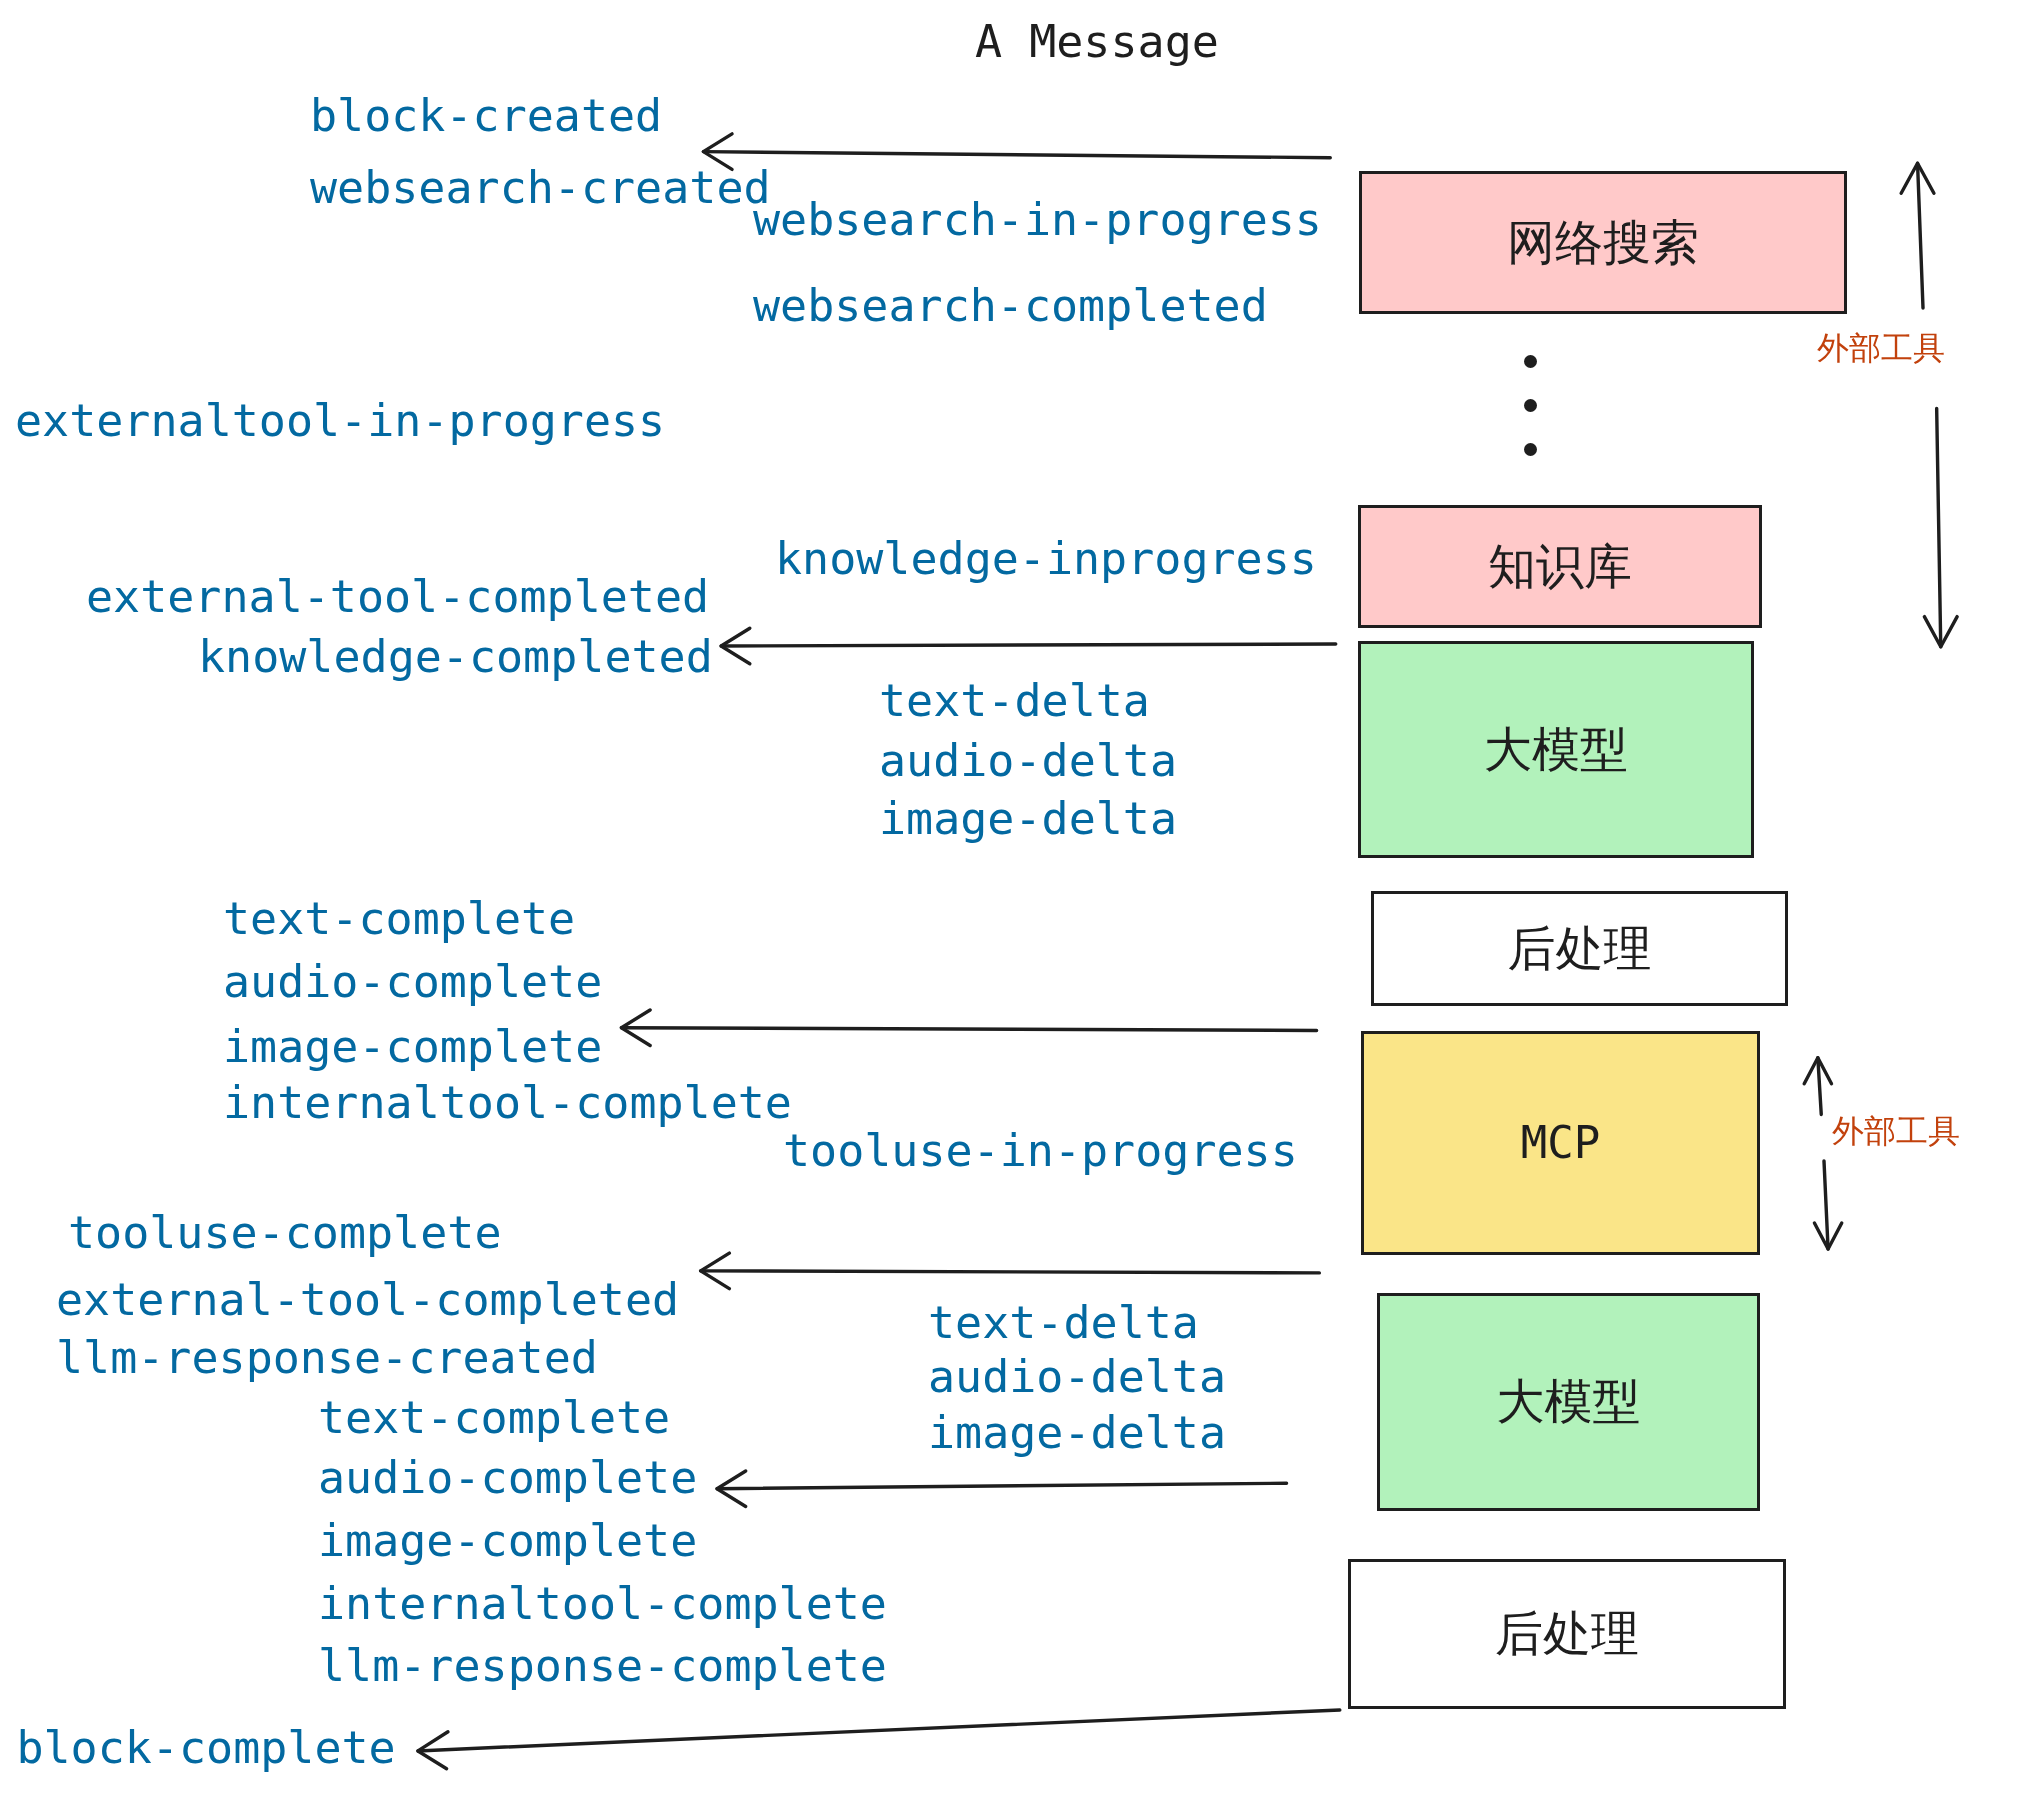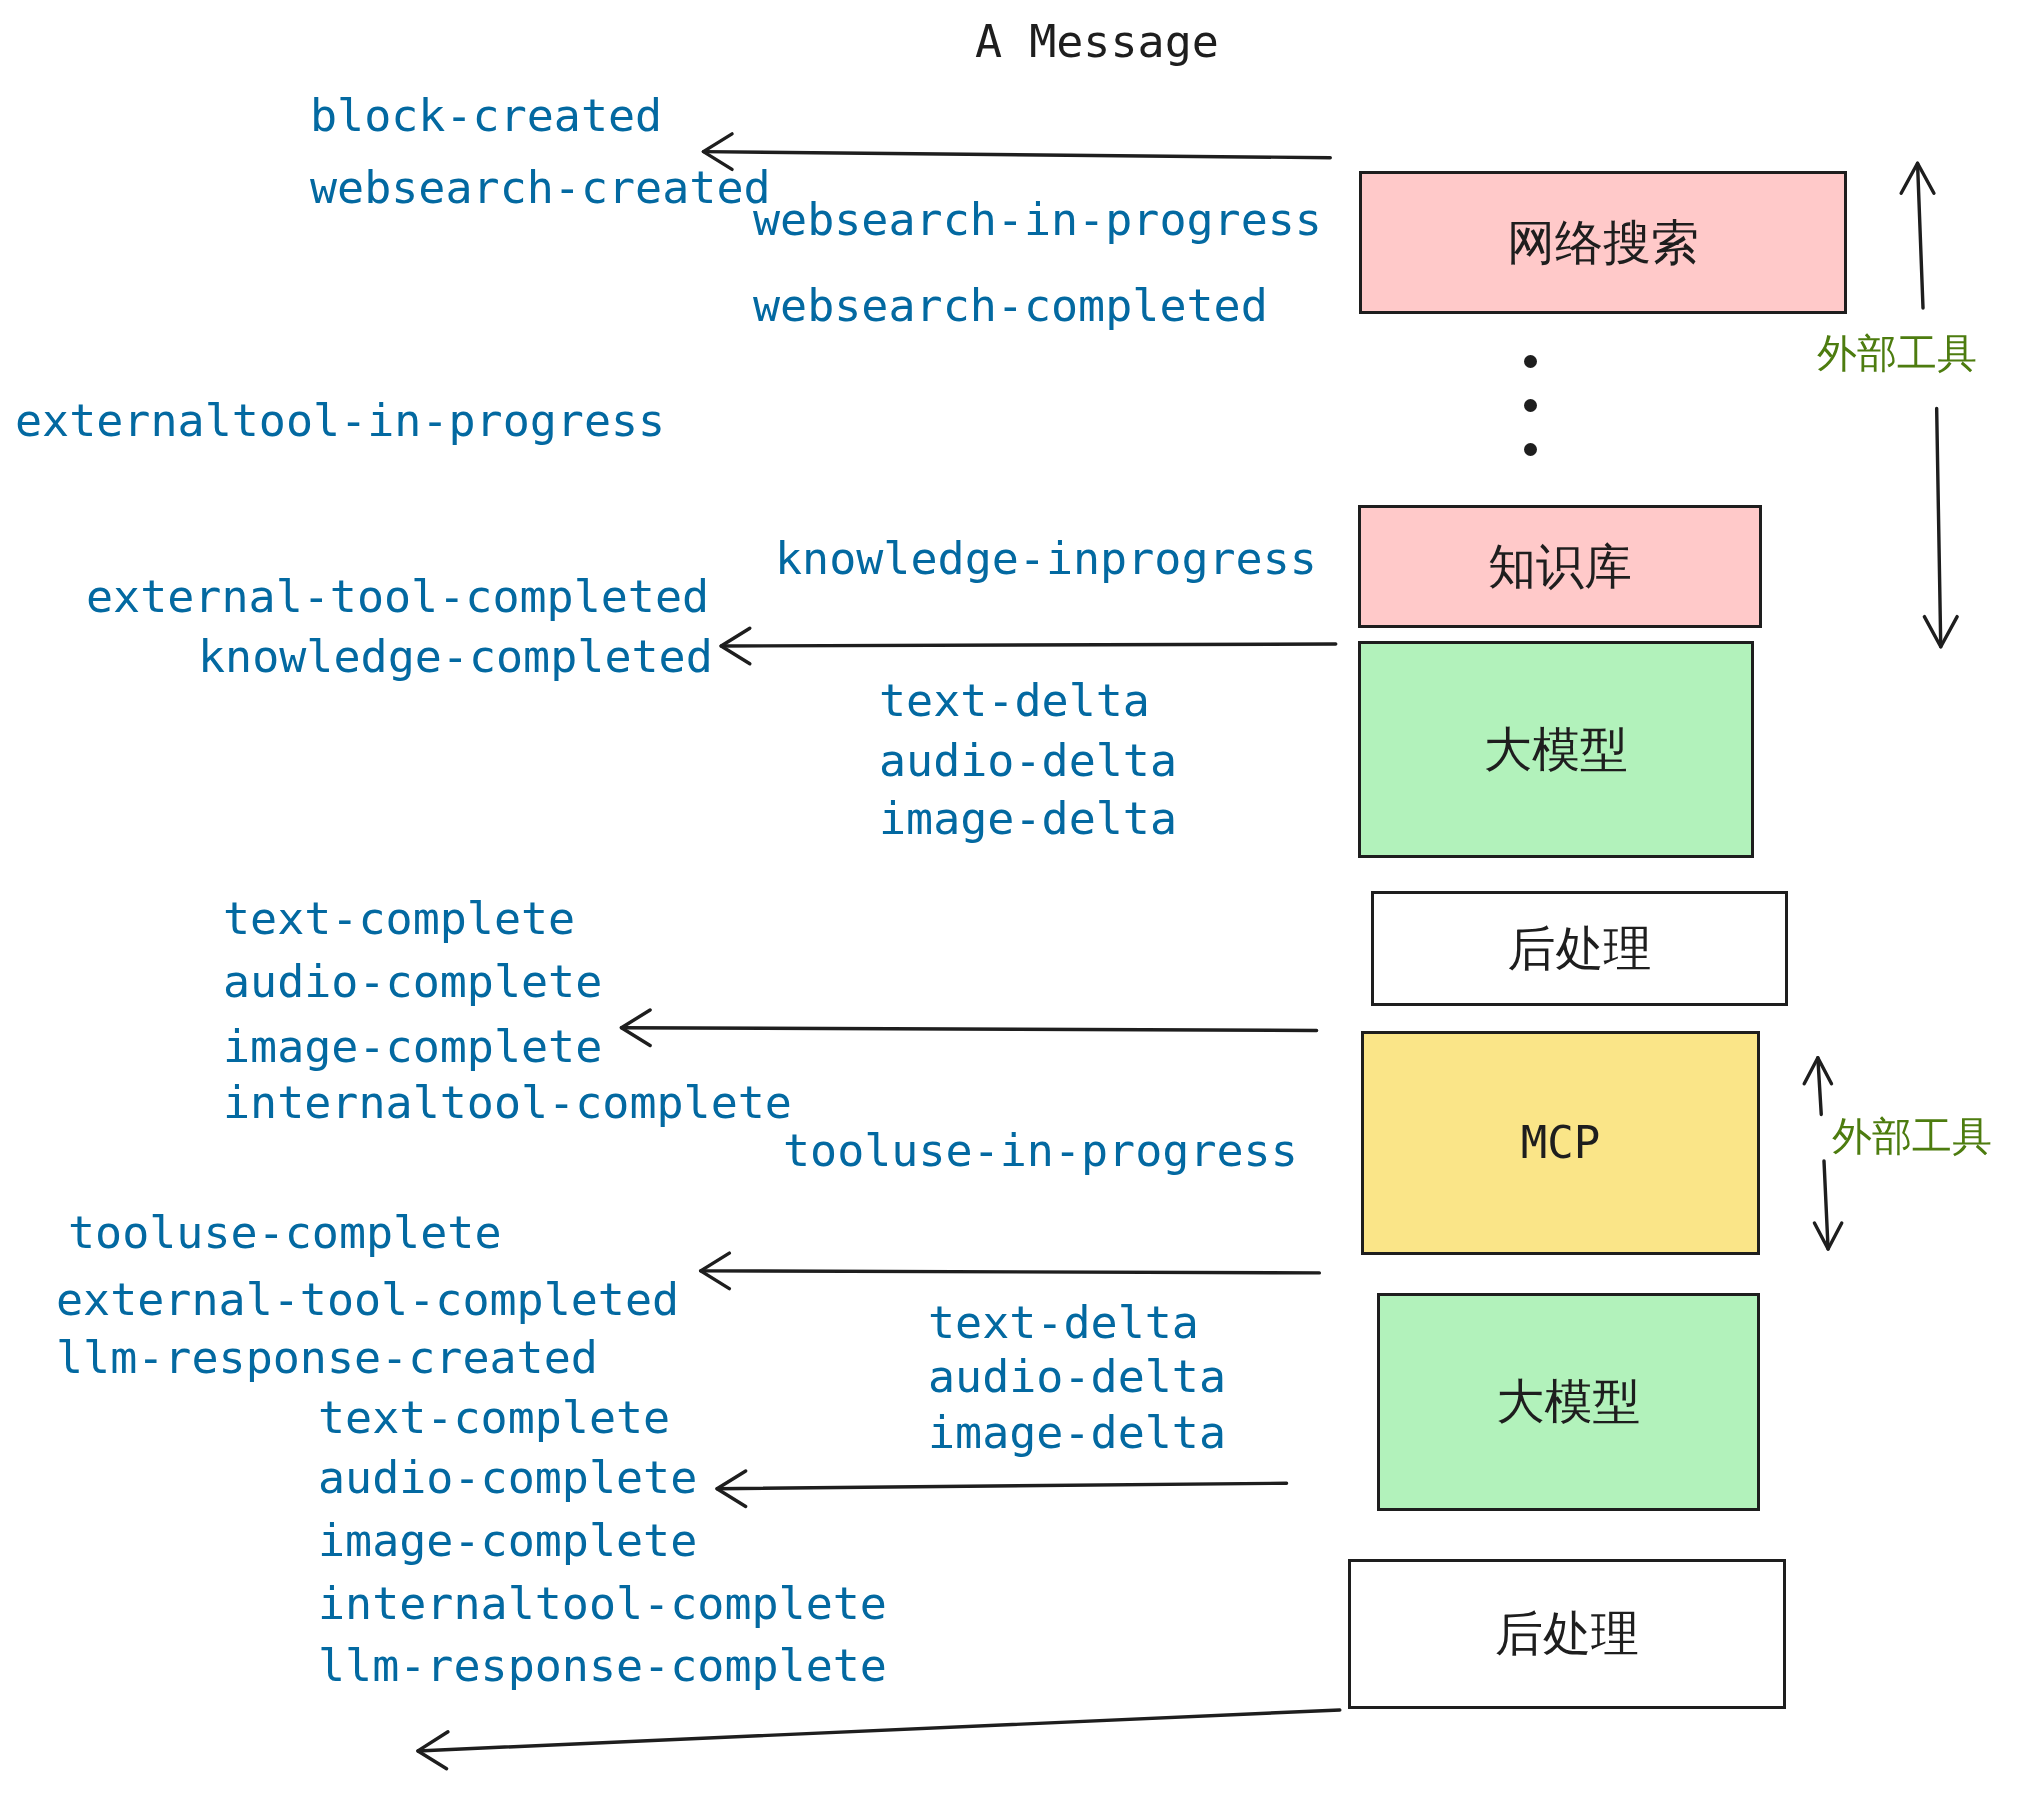--- a/index.html
+++ b/index.html
@@ -55,23 +55,23 @@
     color: #1e1e1e;
     white-space: nowrap;
   }
   .box-label.latin {
     font-family: "DejaVu Sans Mono", monospace;
     font-size: 44px;
   }
   .side-label {
     position: absolute;
     font-family: "Liberation Sans", sans-serif;
-    font-size: 40px;
+    font-size: 32px;
     line-height: 1.05;
-    color: #4d7c0f;
+    color: #c2410c;
     white-space: nowrap;
   }
   .dot {
     position: absolute;
     width: 13px; height: 13px;
     border-radius: 50%;
     background: #1e1e1e;
   }
 </style>
 </head>
@@ -183,15 +183,16 @@
   <div class="ev" style="left:56px;   top:1277px;">external-tool-completed</div>
   <div class="ev" style="left:56px;   top:1335px;">llm-response-created</div>
   <div class="ev" style="left:928px; top:1300px;">text-delta</div>
   <div class="ev" style="left:928px; top:1354px;">audio-delta</div>
   <div class="ev" style="left:928px; top:1410px;">image-delta</div>
   <div class="ev" style="left:318px;  top:1395px;">text-complete</div>
   <div class="ev" style="left:318px;  top:1455px;">audio-complete</div>
   <div class="ev" style="left:318px;  top:1518px;">image-complete</div>
   <div class="ev" style="left:318px;  top:1581px;">internaltool-complete</div>
   <div class="ev" style="left:318px;  top:1643px;">llm-response-complete</div>
+  <div class="ev" style="left:16.4px;   top:1725px;">block-complete</div>
 
 </div>
 
 
 </body></html>

